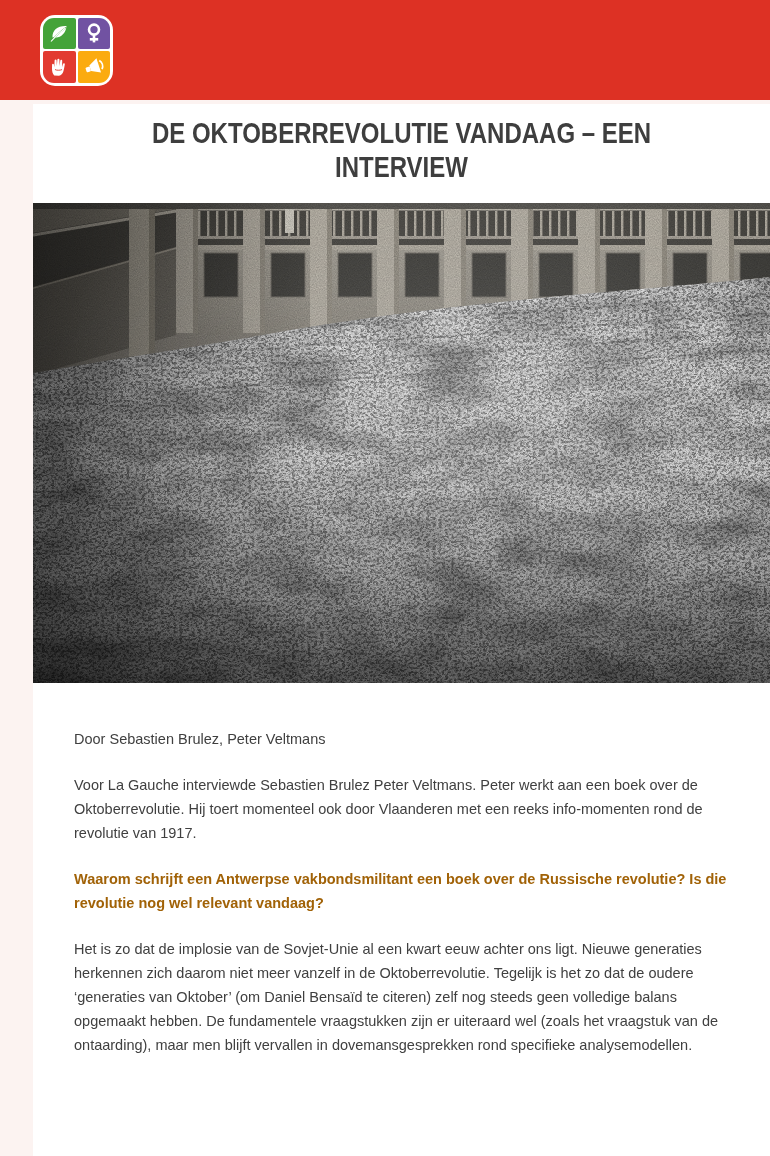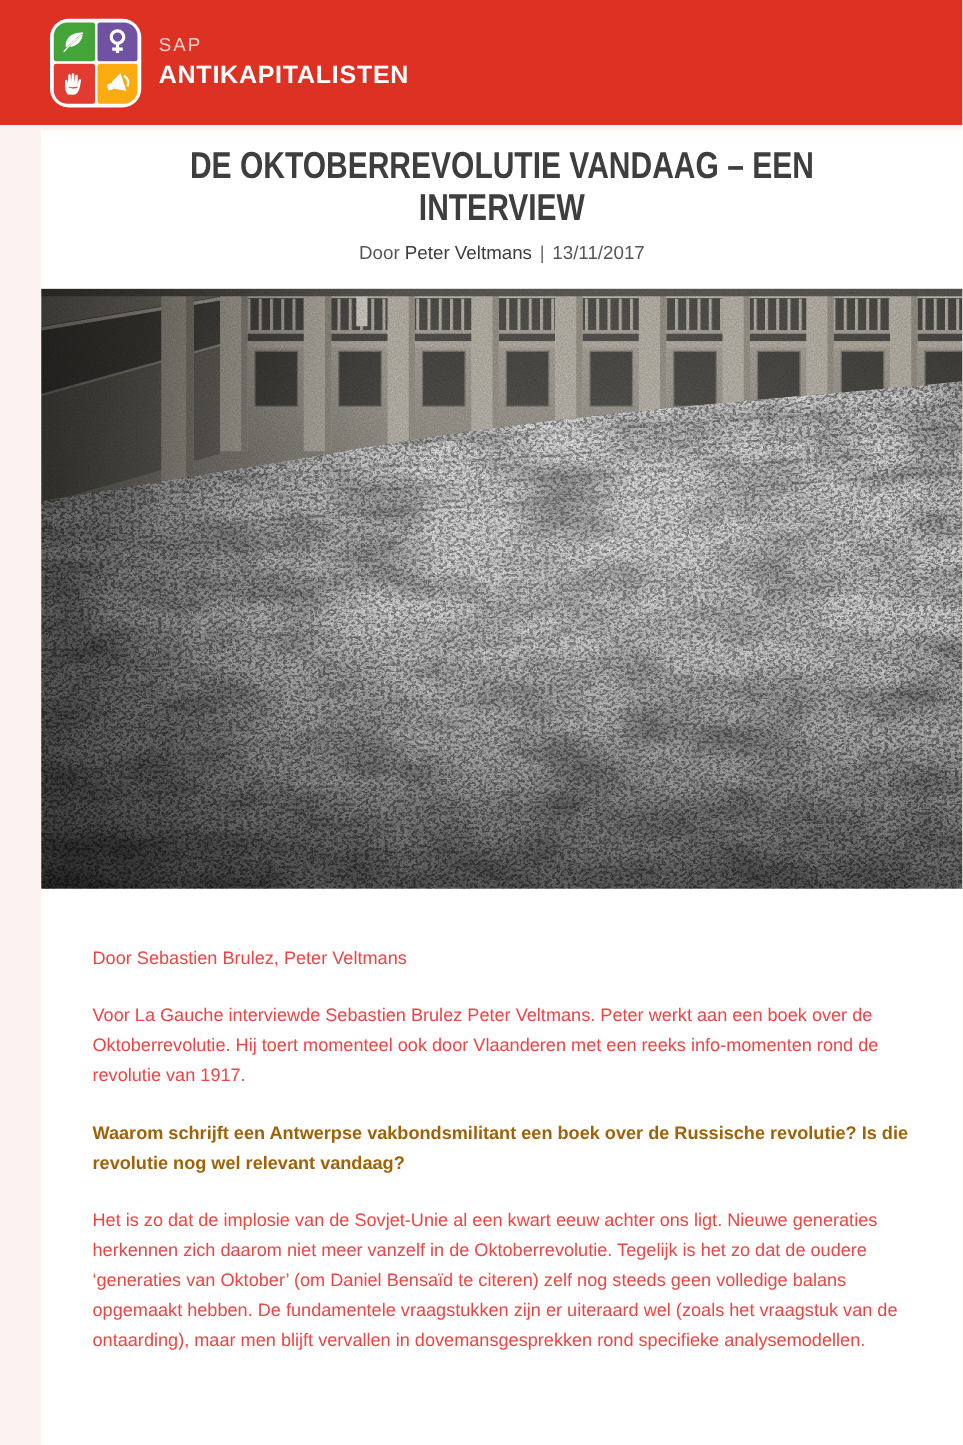--- a/index.html
+++ b/index.html
@@ -83,21 +83,21 @@
     background:#8f8a81;
   }
   .hero svg { display:block; }
   .article-body {
     margin-top:44px;
     padding:0 41px;
   }
   .article-body p {
     font-size:14.5px;
     line-height:24px;
-    color:#ef4444;
+    color:#404040;
     margin-bottom:22px;
   }
   .article-body p.question {
     font-weight:700;
     color:#a16207;
   }
 </style>
 </head>
 <body>
 
@@ -127,39 +127,29 @@
       <div class="quad q-mega">
         <svg viewBox="0 0 24 24">
           <g transform="rotate(-18 12 12)">
             <rect x="3.5" y="10" width="4.5" height="5" rx="1" fill="#fff"></rect>
             <path d="M8 9.2 L17 4.5 L17 19.5 L8 15 Z" fill="#fff"></path>
             <path d="M19 7.5 A6.8 6.8 0 0 1 19 16.5" stroke="#fff" stroke-width="1.8" fill="none"></path>
           </g>
         </svg>
       </div>
     </div>
-  </div>
-  <div class="logo-text">
-    <div class="logo-sub">SAP</div>
-    <div class="logo-main">ANTIKAPITALISTEN</div>
   </div>
 </header>
 
 <main class="card">
   <h1 class="article-title">
     <span>DE OKTOBERREVOLUTIE VANDAAG – EEN</span>
     <span>INTERVIEW</span>
   </h1>
 
-  <div class="byline">
-    <span>Door</span>
-    <span class="author">Peter Veltmans</span>
-    <span class="sep">|</span>
-    <span>13/11/2017</span>
-  </div>
 
   <figure class="hero">
     <svg viewBox="0 0 737 480" width="737" height="480" preserveAspectRatio="none">
       <defs>
         <filter id="fg" x="0%" y="0%" width="100%" height="100%">
           <feTurbulence type="fractalNoise" baseFrequency="0.32 0.42" numOctaves="3" seed="7"></feTurbulence>
           <feColorMatrix type="matrix" values="0.33 0.33 0.33 0 0  0.33 0.33 0.33 0 0  0.33 0.33 0.33 0 0  0 0 0 0 1"></feColorMatrix>
           <feComponentTransfer result="tex">
             <feFuncR type="table" tableValues="0.10 0.78 0.22 0.92 0.15 0.60 0.05 0.72"></feFuncR>
             <feFuncG type="table" tableValues="0.10 0.78 0.22 0.92 0.15 0.60 0.05 0.72"></feFuncG>

